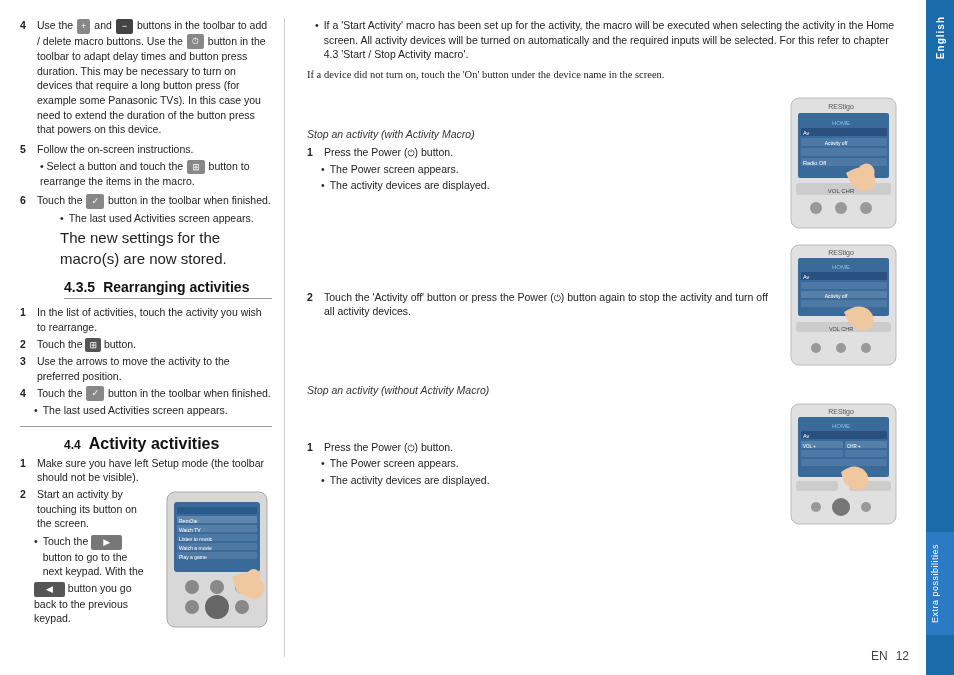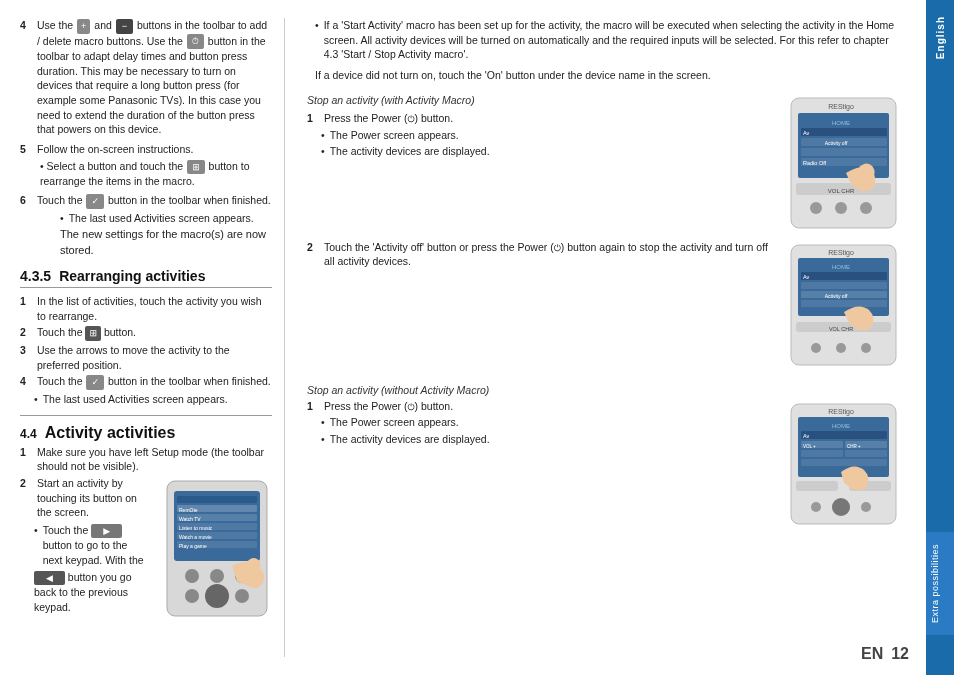--- a/index.html
+++ b/index.html
@@ -71,26 +71,25 @@
       background: #2a7bc4;
       width: 100%;
       text-align: center;
       padding: 12px 4px;
     }
 
     .page-footer {
       position: absolute;
       bottom: 12px;
       right: 45px;
-      font-size: 16px;
+      font-size: 12px;
       color: #444;
       display: flex;
       align-items: center;
       gap: 8px;
-      font-weight: bold;
     }
 
     
     .section-number {
       font-size: 14px;
       font-weight: bold;
       color: #111;
     }
 
     .section-title {
@@ -99,20 +98,21 @@
       color: #111;
     }
 
     .subsection-header {
       display: flex;
       align-items: baseline;
       gap: 8px;
       border-bottom: 1px solid #999;
       padding-bottom: 3px;
       margin-bottom: 6px;
+      margin-left: 44px;
     }
 
     .italic-label {
       font-style: italic;
       font-size: 10.5px;
       color: #333;
       margin-bottom: 3px;
     }
 
     .numbered-item {
@@ -207,21 +207,21 @@
       margin: 8px 0;
     }
 
     .right-section-block {
       margin-bottom: 10px;
     }
 
     .two-col-right {
       display: flex;
       gap: 10px;
-      align-items: flex-start;
+      align-items: center;
     }
 
     .right-text {
       flex: 1;
       font-size: 10.5px;
       line-height: 1.45;
     }
   </style>
 </head>
 <body>
@@ -259,21 +259,21 @@
         <span class="num">6</span>
         <span>Touch the
           <span class="toolbar-btn">✓</span>
           button in the toolbar when finished.
         </span>
       </div>
       <div style="margin-left: 26px;">
         <div class="bullet-item">
           <span>The last used Activities screen appears.</span>
         </div>
-        <div style="margin-left: 14px; font-size:11px; line-height:1.4; margin-bottom:8px;">
+        <div style="margin-left: 14px; font-size:15px; line-height:1.4; margin-bottom:8px;">
           The new settings for the macro(s) are now stored.
         </div>
       </div>
 
       <div class="subsection-header" style="margin-top:10px;">
         <span class="section-number">4.3.5</span>
         <span class="section-title">Rearranging activities</span>
       </div>
 
       <div class="numbered-item" style="margin-bottom:2px;">
@@ -364,21 +364,21 @@
           </svg>
         </div>
       </div>
     </div>
 
     <div class="right-column">
 
       <div class="bullet-item" style="margin-left:8px; margin-bottom:6px;">
         <span>If a 'Start Activity' macro has been set up for the activity, the macro will be executed when selecting the activity in the Home screen. All activity devices will be turned on automatically and the required inputs will be selected. For this refer to chapter 4.3 'Start / Stop Activity macro'.</span>
       </div>
-      <div style="margin-left:8px; font-size:10.5px; line-height:1.4; margin-bottom:10px;">If a device did not turn on, touch the 'On' button under the device name in the screen.</div>
+      <div style="font-size:10.5px; line-height:1.4; margin-bottom:10px;font-family:Liberation Serif, serif;">If a device did not turn on, touch the 'On' button under the device name in the screen.</div>
 
       <div class="two-col-right">
         <div class="right-text">
           <div class="italic-label">Stop an activity (with Activity Macro)</div>
 
           <div class="numbered-item" style="margin-bottom:2px;">
             <span class="num">1</span>
             <span>Press the Power (<span style="font-size:9px;">⏻</span>) button.</span>
           </div>
           <div class="bullet-item">

